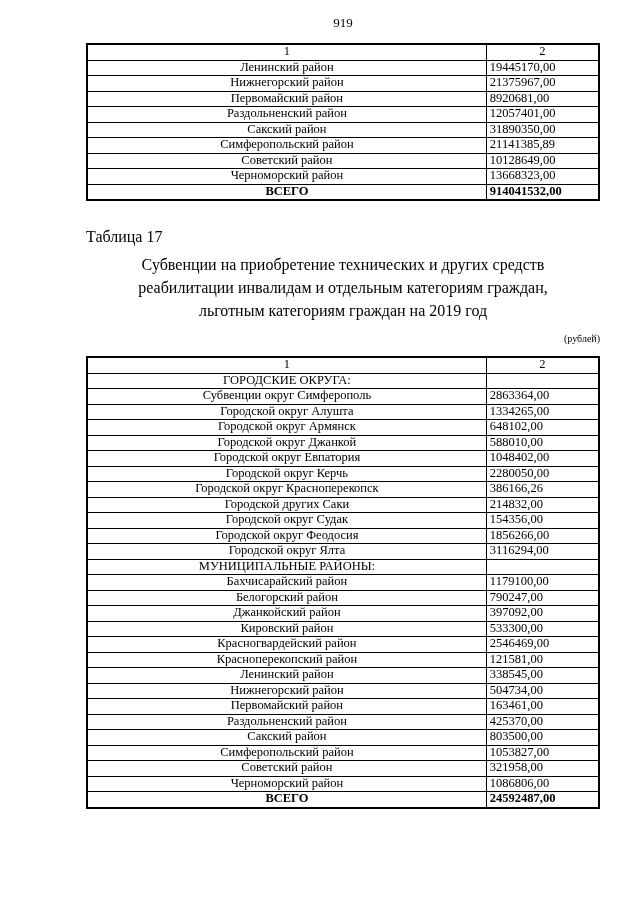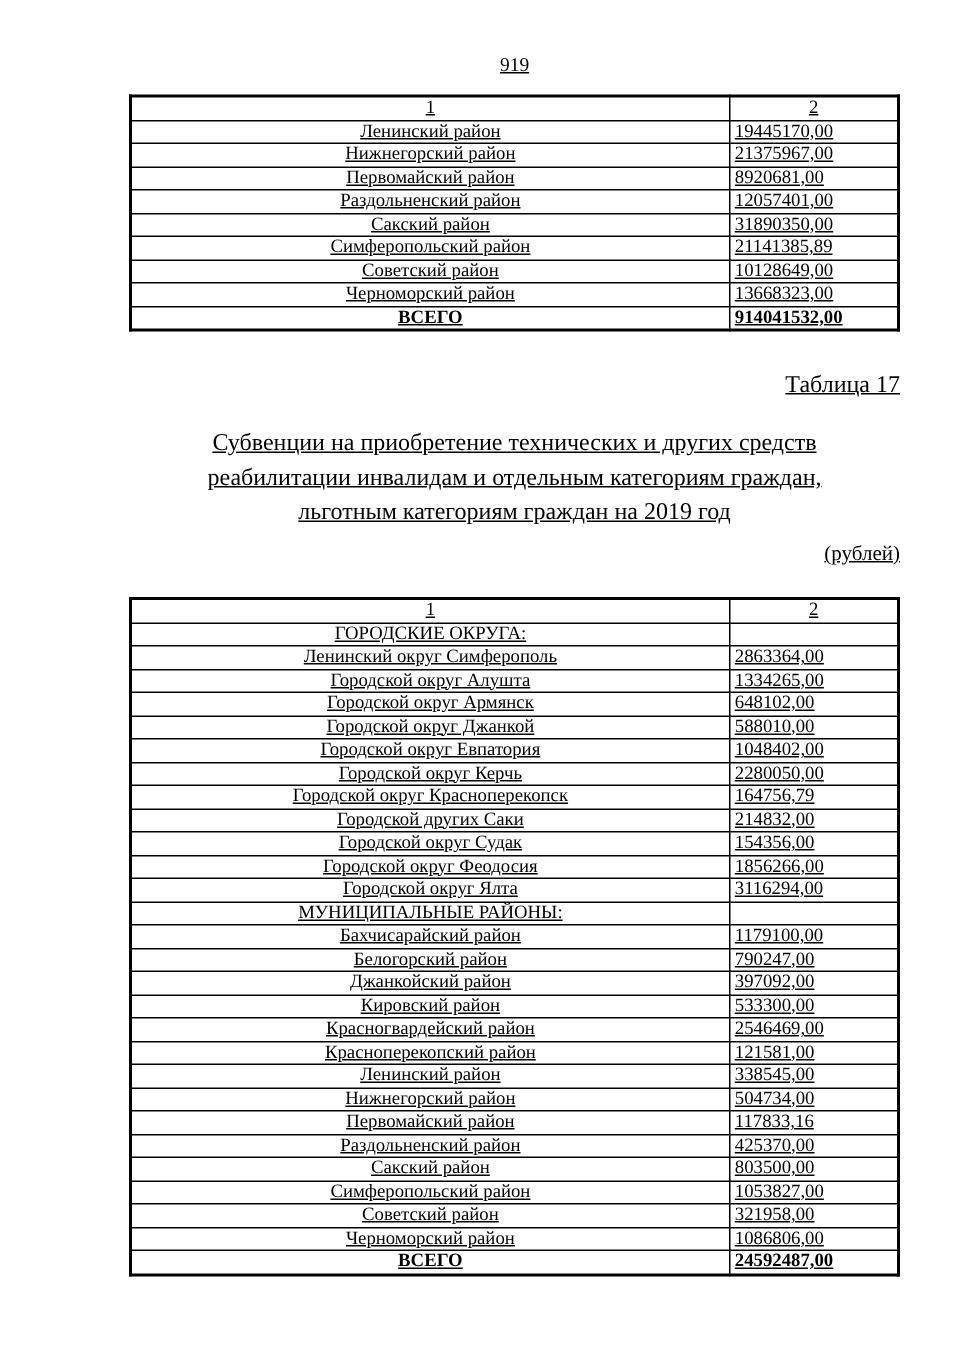--- a/index.html
+++ b/index.html
@@ -3,36 +3,36 @@
 <meta charset="utf-8">
 <style>
   * { margin: 0; padding: 0; box-sizing: border-box; }
   html, body { background: #ffffff; }
   body {
     width: 640px; height: 905px;
     font-family: "Liberation Serif", "DejaVu Serif", serif;
     color: #000000;
     overflow: hidden;
   }
-  .page { width: 514px; margin-left: 86px; padding-top: 36px; text-decoration: underline; }
+  .page { width: 514px; margin-left: 86px; padding-top: 16px; }
   .page-number { text-align: center; font-size: 13px; line-height: 14px; margin-bottom: 13px; }
 
   table { border-collapse: collapse; width: 100%; table-layout: fixed; border: 2px solid #000; }
   td { border: 1px solid #000; font-size: 12.5px; line-height: 13.5px; padding: 0 3px 1px 3px; vertical-align: top; overflow: hidden; white-space: nowrap; }
   col.c1 { width: 78%; }
   col.c2 { width: 22%; }
   td.label { text-align: center; }
   td.value { }
   td.center { text-align: center; }
   tr.bold td { font-weight: bold; }
   thead td { text-align: center; }
 
-  .caption { text-align: right; font-size: 16px; line-height: 17px; margin-top: 27px; }
-  .title { text-align: center; font-size: 16px; line-height: 23px; margin-top: 19px; }
-  .units { text-align: right; font-size: 14px; line-height: 15px; margin-top: 9px; margin-bottom: 21px; }
+  .caption { font-size: 16px; line-height: 17px; margin-top: 27px; }
+  .title { text-align: center; font-size: 16px; line-height: 23px; margin-top: 8px; }
+  .units { text-align: right; font-size: 10px; line-height: 15px; margin-top: 9px; margin-bottom: 10px; }
 </style>
 </head>
 <body>
 
 <div class="page">
 
   <div class="page-number">919</div>
 
   <table>
     <colgroup>
@@ -116,21 +116,21 @@
       </tr>
     </thead>
     <tbody>
 
         <tr class="section">
           <td class="label">ГОРОДСКИЕ ОКРУГА:</td>
           <td class="value"></td>
         </tr>
 
         <tr>
-          <td class="label">Ленинский округ Симферополь</td>
+          <td class="label">Субвенции округ Симферополь</td>
           <td class="value">2863364,00</td>
         </tr>
 
         <tr>
           <td class="label">Городской округ Алушта</td>
           <td class="value">1334265,00</td>
         </tr>
 
         <tr>
           <td class="label">Городской округ Армянск</td>
@@ -147,21 +147,21 @@
           <td class="value">1048402,00</td>
         </tr>
 
         <tr>
           <td class="label">Городской округ Керчь</td>
           <td class="value">2280050,00</td>
         </tr>
 
         <tr>
           <td class="label">Городской округ Красноперекопск</td>
-          <td class="value">164756,79</td>
+          <td class="value">386166,26</td>
         </tr>
 
         <tr>
           <td class="label">Городской других Саки</td>
           <td class="value">214832,00</td>
         </tr>
 
         <tr>
           <td class="label">Городской округ Судак</td>
           <td class="value">154356,00</td>
@@ -217,21 +217,21 @@
           <td class="value">338545,00</td>
         </tr>
 
         <tr>
           <td class="label">Нижнегорский район</td>
           <td class="value">504734,00</td>
         </tr>
 
         <tr>
           <td class="label">Первомайский район</td>
-          <td class="value">117833,16</td>
+          <td class="value">163461,00</td>
         </tr>
 
         <tr>
           <td class="label">Раздольненский район</td>
           <td class="value">425370,00</td>
         </tr>
 
         <tr>
           <td class="label">Сакский район</td>
           <td class="value">803500,00</td>

